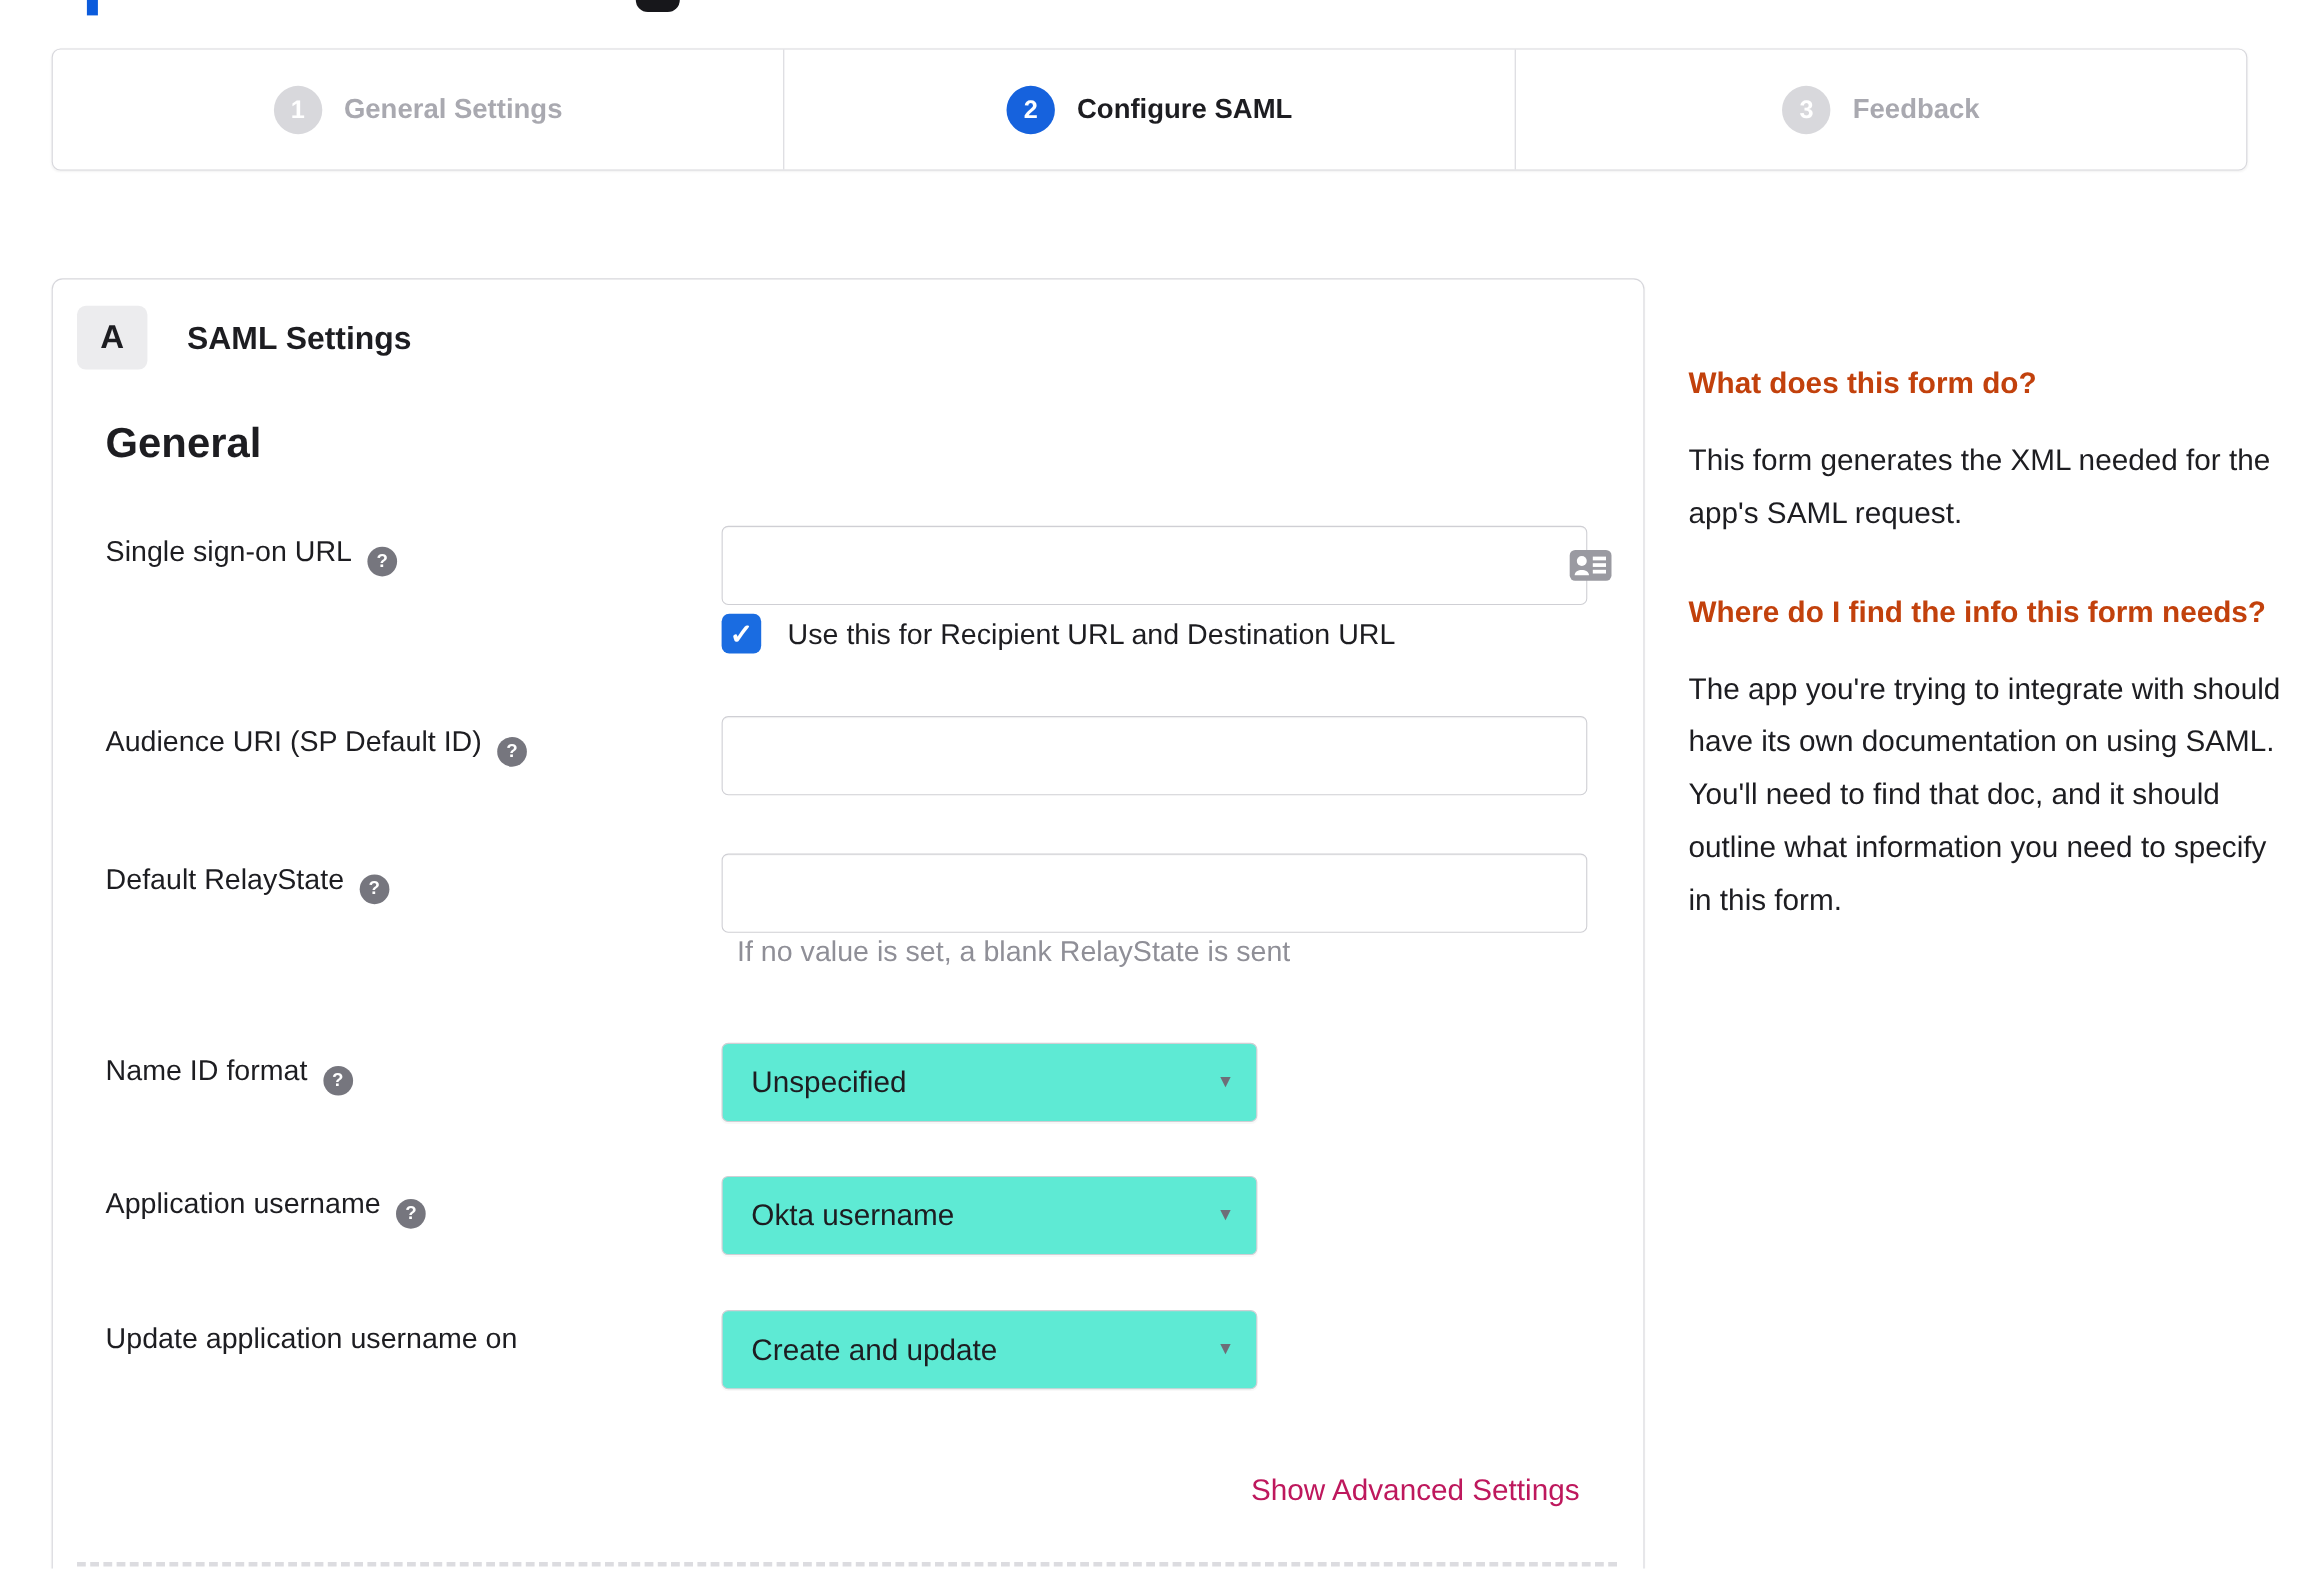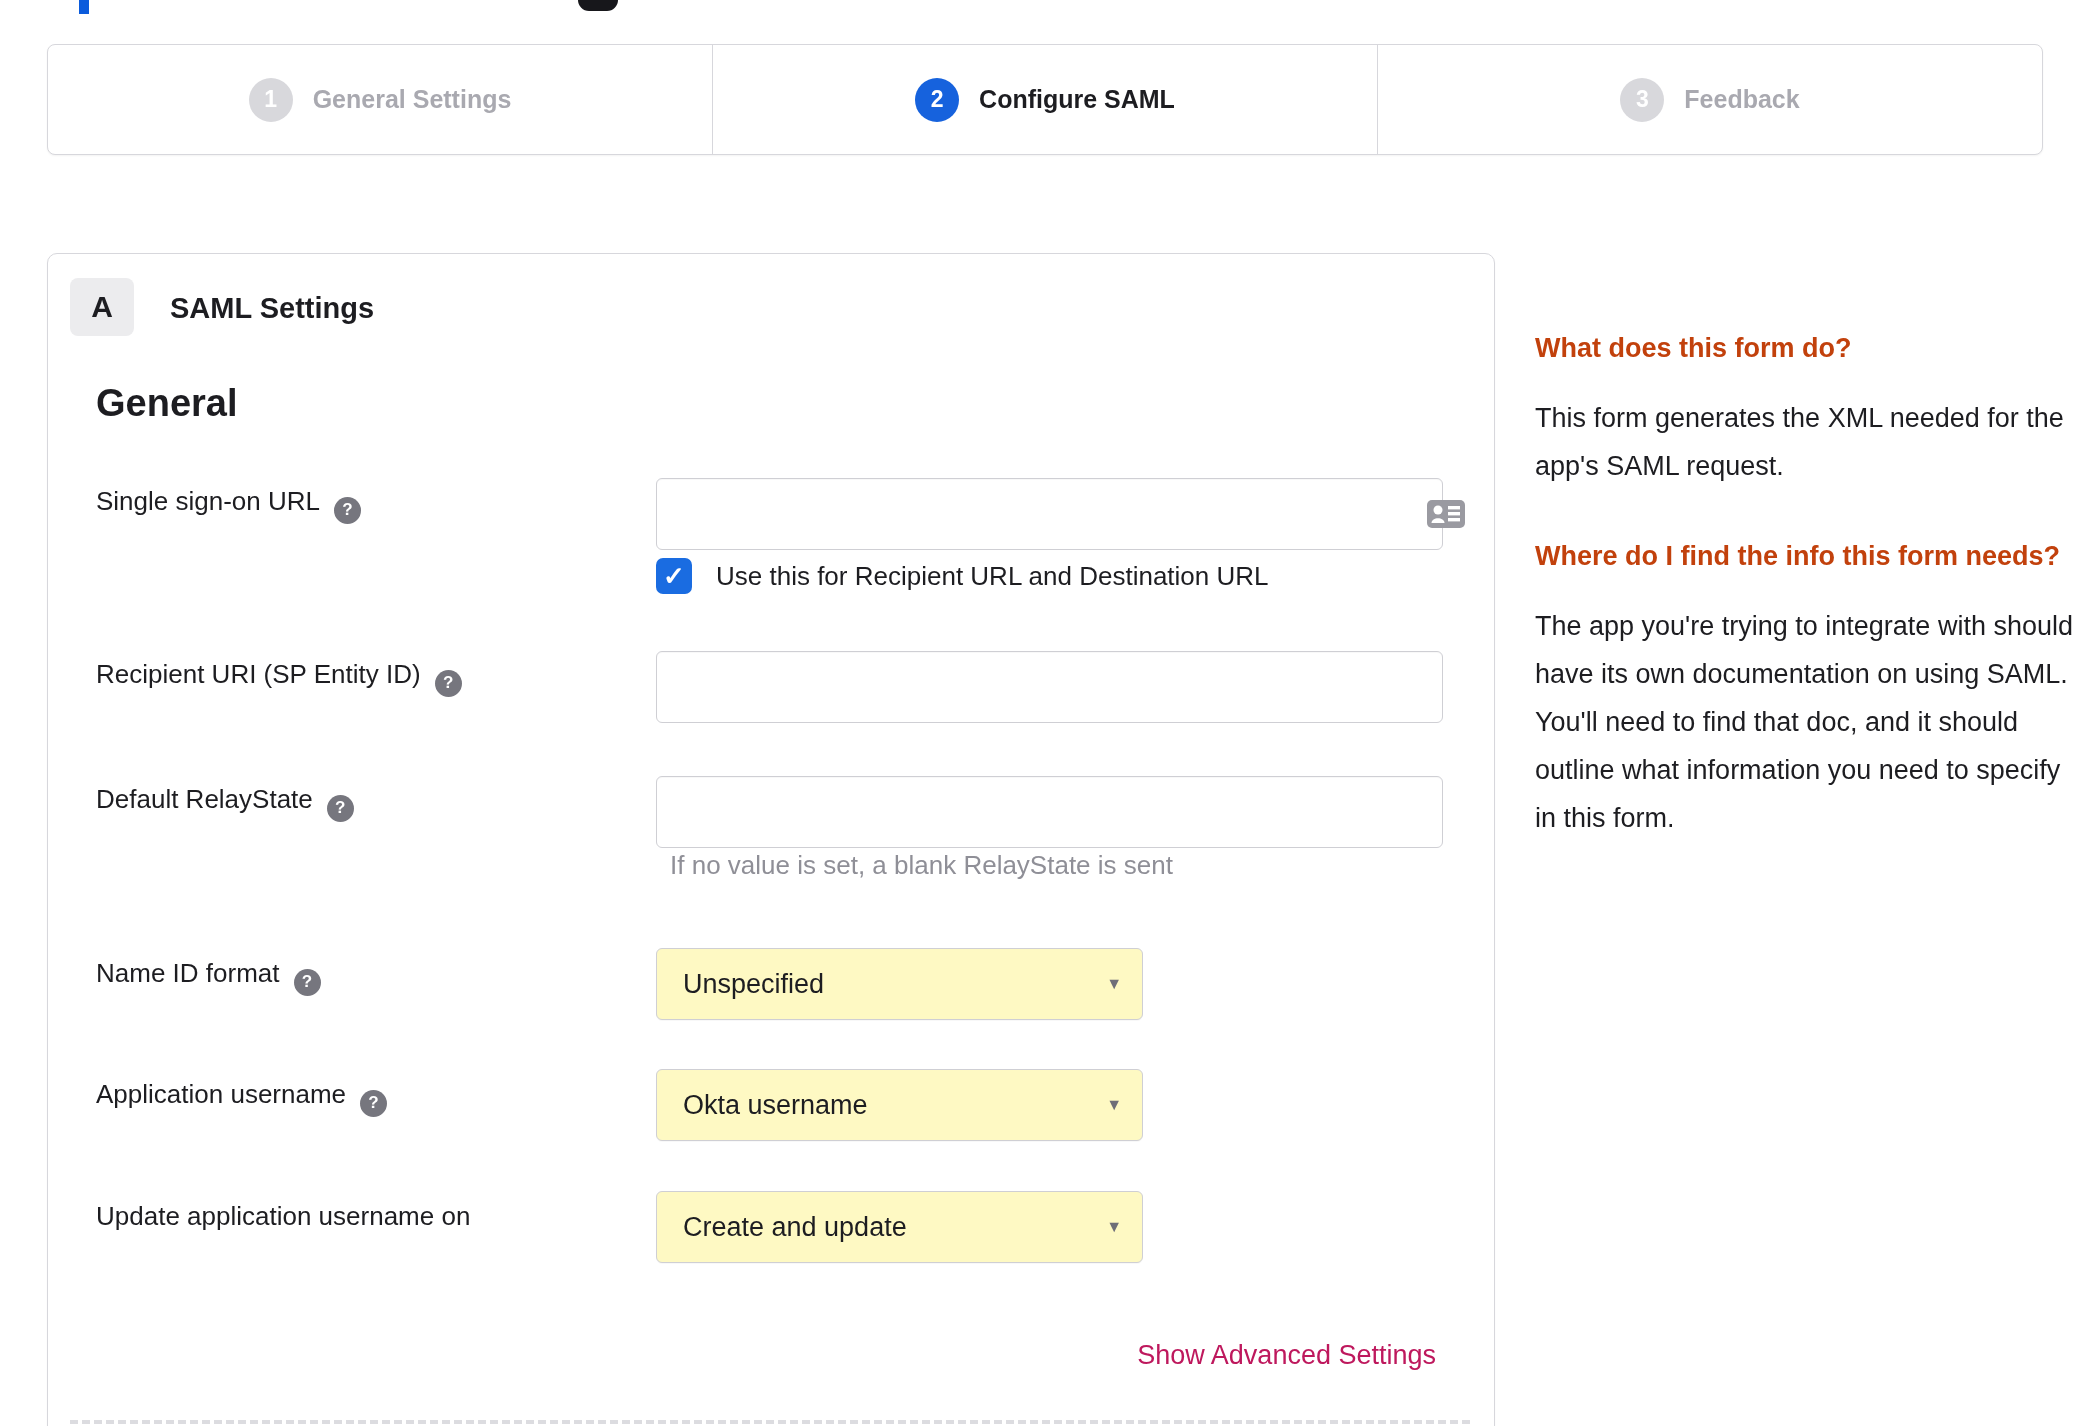--- a/index.html
+++ b/index.html
@@ -72,21 +72,21 @@
     width:36px; height:36px; border-radius:7px; background:#1a6ce1;
     display:flex; align-items:center; justify-content:center;
     color:#fff; font-size:26px; font-weight:bold; cursor:pointer;
   }
   .checkbox-label { margin-left:24px; font-size:26px; color:#1d1d21; cursor:pointer; }
 
   .helper-text { position:absolute; left:608px; font-size:26px; color:#8f8f97;margin-left:14px; }
 
   .select-box {
     position:absolute; left:608px; width:487px; height:72px;
-    border:1px solid #cfcfd4; border-radius:6px; background:#fef9c3;
+    border:1px solid #cfcfd4; border-radius:6px; background:#5eead4;
     display:flex; align-items:center; padding:0 60px 0 26px;
     font-size:27px; color:#1d1d21; cursor:pointer;
     box-shadow:0 1px 1px rgba(0,0,0,.03);
   }
   .select-arrow {
     position:absolute; right:20px; top:50%; transform:translateY(-50%);
     font-size:16px; color:#6e6e78;
   }
 
   .advanced-link {
@@ -139,21 +139,21 @@
     <path d="M5.5 24 C5.5 17.5 18.5 17.5 18.5 24 Z" fill="#ffffff"></path>
     <rect x="22" y="7" width="12" height="3.4" fill="#ffffff"></rect>
     <rect x="22" y="13" width="12" height="3.4" fill="#ffffff"></rect>
     <rect x="22" y="19" width="12" height="3.4" fill="#ffffff"></rect>
   </svg>
   <div class="checkbox-row" style="top:304px;">
     <div class="checkbox">✓</div>
     <div class="checkbox-label">Use this for Recipient URL and Destination URL</div>
   </div>
 
-  <div class="field-label" style="top:405px;"><span>Recipient URI (SP Entity ID)</span><span class="help-icon">?</span></div>
+  <div class="field-label" style="top:405px;"><span>Audience URI (SP Default ID)</span><span class="help-icon">?</span></div>
   <input class="text-input" style="top: 397px;" type="text" value="">
 
   <div class="field-label" style="top:530px;"><span>Default RelayState</span><span class="help-icon">?</span></div>
   <input class="text-input" style="top: 522px;" type="text" value="">
   <div class="helper-text" style="top:596px;">If no value is set, a blank RelayState is sent</div>
 
   <div class="field-label" style="top:704px;"><span>Name ID format</span><span class="help-icon">?</span></div>
   <div class="select-box" style="top:694px;">
     <span>Unspecified</span>
     <span class="select-arrow">▼</span>

